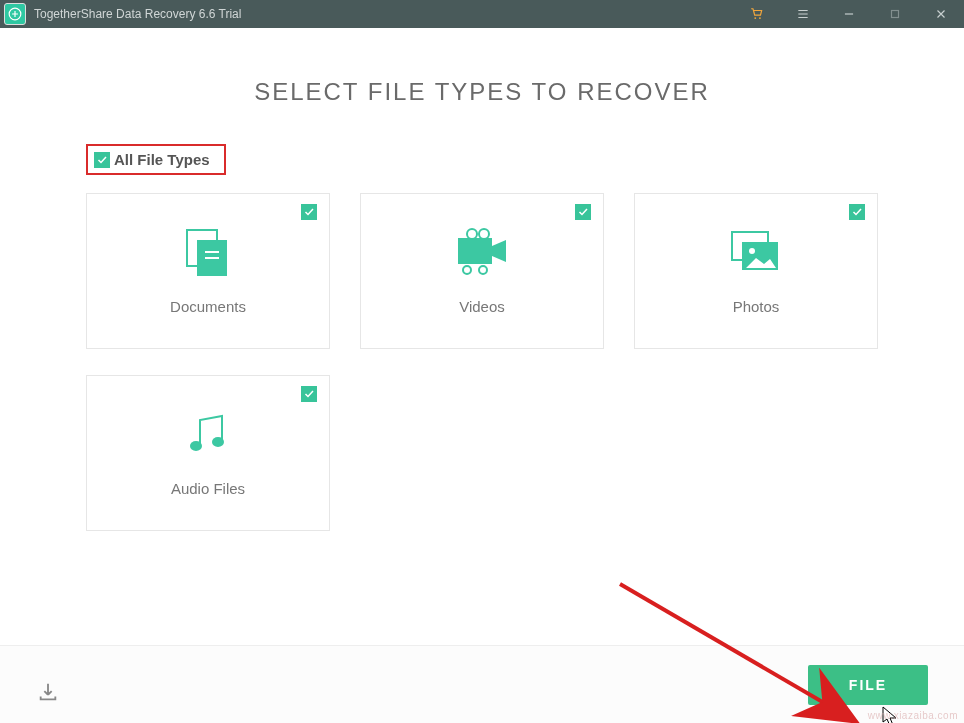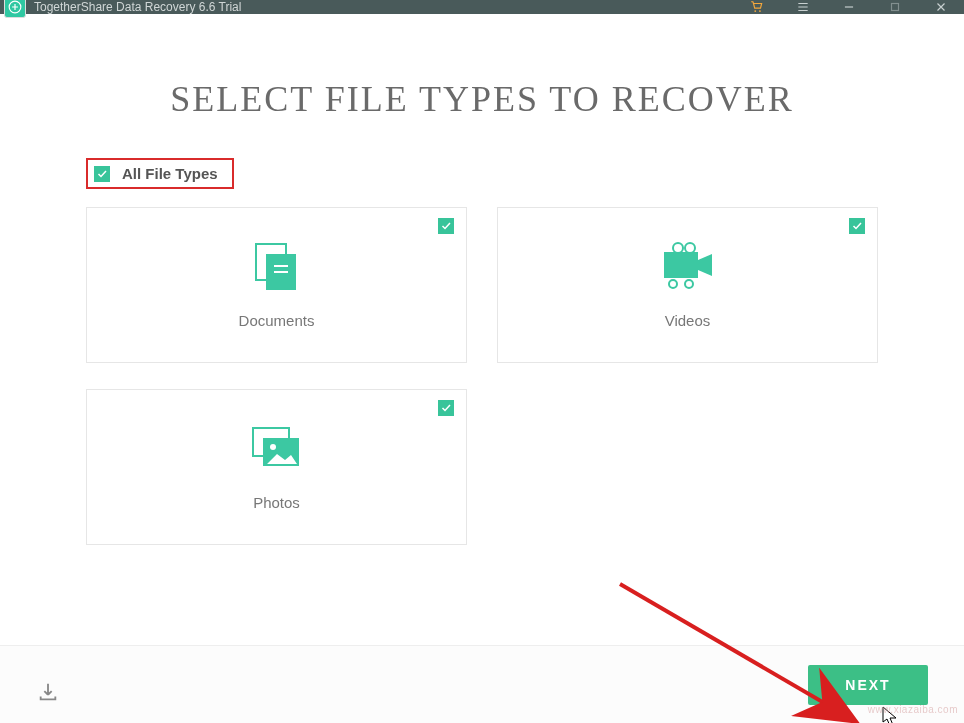--- a/index.html
+++ b/index.html
@@ -11,21 +11,21 @@
     overflow: hidden;
     position: relative;
   }
   .window {
     width: 964px;
     height: 723px;
     background: #fff;
     position: relative;
   }
   .titlebar {
-    height: 14px;
+    height: 28px;
     background: #2f4f4f;
     background: linear-gradient(#4a5a5a,#3f4f4f);
     background: #455a5a;
     display: flex;
     align-items: center;
     color: #d0d6d6;
     font-size: 12px;
     position: relative;
   }
   .titlebar {
@@ -76,50 +76,49 @@
   .cart-icon { color: #f3a73c; }
 
   .content {
     position: absolute;
     top: 30px; left: 0; right: 0; bottom: 0;
     background: #fff;
   }
   .heading {
     text-align: center;
     margin-top: 48px;
-    font-size: 36px;
+    font-size: 24px;
     letter-spacing: 2px;
     color: #6a6a6a;
     font-weight: 400;
-    font-family: Liberation Serif, serif;
   }
   .all-row {
     margin: 38px 0 0 86px;
     display: inline-flex;
     align-items: center;
-    gap: 12px;
+    gap: 4px;
     border: 2px solid #d92b2b;
     padding: 5px 14px 5px 6px;
   }
   .chk {
     width: 16px; height: 16px;
     border: 1px solid #38c49a;
     background: #fff;
     display: inline-flex;
     align-items: center;
     justify-content: center;
   }
   .chk.on { background: #38c49a; }
   .chk.on svg { width: 12px; height: 12px; }
   .all-label { font-weight: 700; color: #555; font-size: 15px; }
 
   .grid {
     margin: 18px 86px 0 86px;
     display: grid;
-    grid-template-columns: repeat(2, 1fr);
+    grid-template-columns: repeat(3, 1fr);
     gap: 26px 30px;
   }
   .card {
     border: 1px solid #e6e6e6;
     height: 156px;
     position: relative;
     display: flex;
     flex-direction: column;
     align-items: center;
     justify-content: center;
@@ -171,21 +170,21 @@
   
   .cursor {
     position: absolute;
     left: 882px; top: 676px;
     width: 16px; height: 22px;
     pointer-events: none;
   }
 
   .watermark {
     position:absolute;
-    right:6px; bottom:8px;
+    right:6px; bottom:2px;
     font-size:10px;
     color:#d9a9a9;
     opacity:.6;
     letter-spacing:.5px;
   }
 </style>
 </head>
 <body>
 
 <div class="window">
@@ -288,32 +287,47 @@
           <svg width="56" height="48" viewBox="0 0 56 48">
             <rect x="4" y="4" width="36" height="28" fill="none" stroke="#3cc8a2" stroke-width="2"></rect>
             <rect x="14" y="14" width="36" height="28" fill="#3cc8a2"></rect>
             <circle cx="24" cy="23" r="3" fill="#fff"></circle>
             <path d="M18 40l10-10 8 6 6-5 6 9z" fill="#fff"></path>
           </svg>
         </span>
         <span class="card-label">Photos</span>
       </div>
 
+      <div class="card">
+        <span class="chk on">
+            <svg viewBox="0 0 24 24">
+              <path d="M5 12l5 5L20 6" fill="none" stroke="#fff" stroke-width="3"></path>
+            </svg>
+          </span>
+        <span>
+          <svg width="48" height="48" viewBox="0 0 48 48">
+            <path d="M16 36V10l22-4v26" fill="none" stroke="#3cc8a2" stroke-width="2"></path>
+            <ellipse cx="12" cy="36" rx="6" ry="5" fill="#3cc8a2"></ellipse>
+            <ellipse cx="34" cy="32" rx="6" ry="5" fill="#3cc8a2"></ellipse>
+          </svg>
+        </span>
+        <span class="card-label">Audio Files</span>
+      </div>
 
 
 
     </div>
 
     <div class="footer">
       <div class="import-btn">
         <svg width="22" height="22" viewBox="0 0 24 24">
             <path d="M12 3v12m0 0l-4-4m4 4l4-4M4 17v3h16v-3" fill="none" stroke="#888" stroke-width="2"></path>
           </svg>
       </div>
-      <div class="next-btn">NEXT</div>
+      <div class="next-btn">FILE</div>
     </div>
 
     
     <svg class="arrow-svg" viewBox="0 0 300 170">
       <defs>
         <marker id="ah" markerWidth="16" markerHeight="14" refX="13" refY="7" orient="auto">
           <path d="M0 0L16 7L0 14L5 7z" fill="#d81f1f"></path>
         </marker>
       </defs>
       <path d="M10 6 L240 140" stroke="#d81f1f" stroke-width="4" fill="none" marker-end="url(#ah)"></path>

